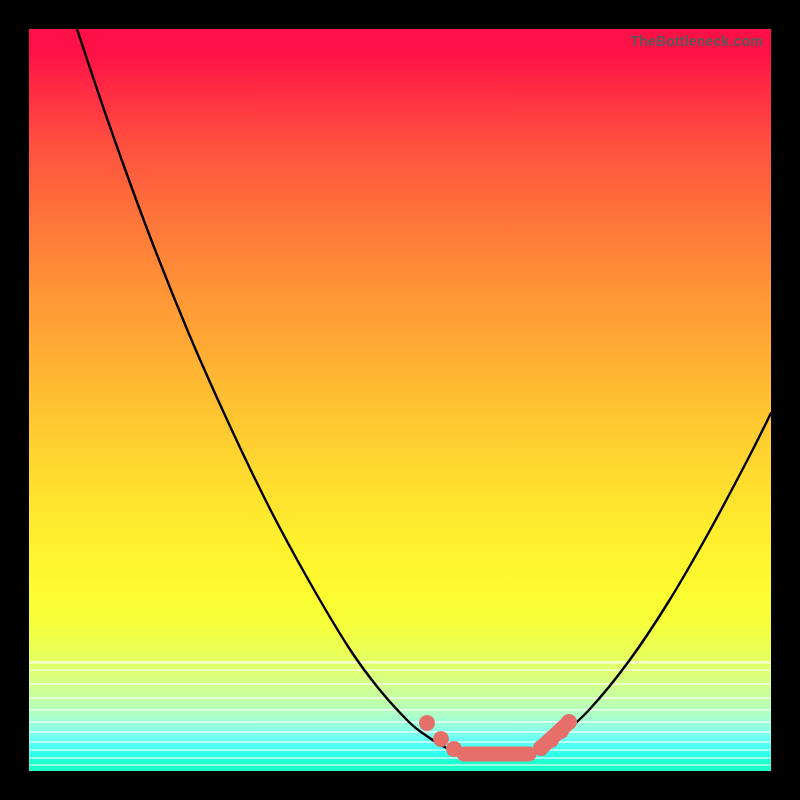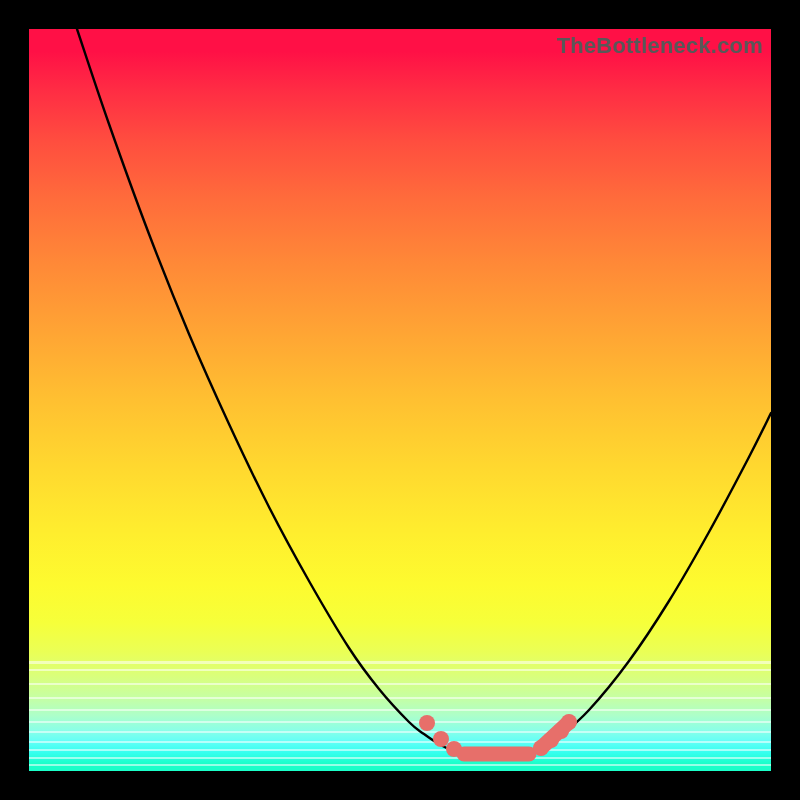--- a/index.html
+++ b/index.html
@@ -68,21 +68,21 @@
     position: absolute;
     left: 0;
     width: 742px;
     opacity: 0.55;
   }
   .watermark {
     position: absolute;
     top: 4px;
     right: 8px;
     font-family: Arial, Helvetica, sans-serif;
-    font-size: 22px;
+    font-size: 14px;
     font-weight: 600;
     color: #585858;
     letter-spacing: 0.2px;
   }
   svg.curve {
     position: absolute;
     left: 0;
     top: 0;
     width: 742px;
     height: 742px;

